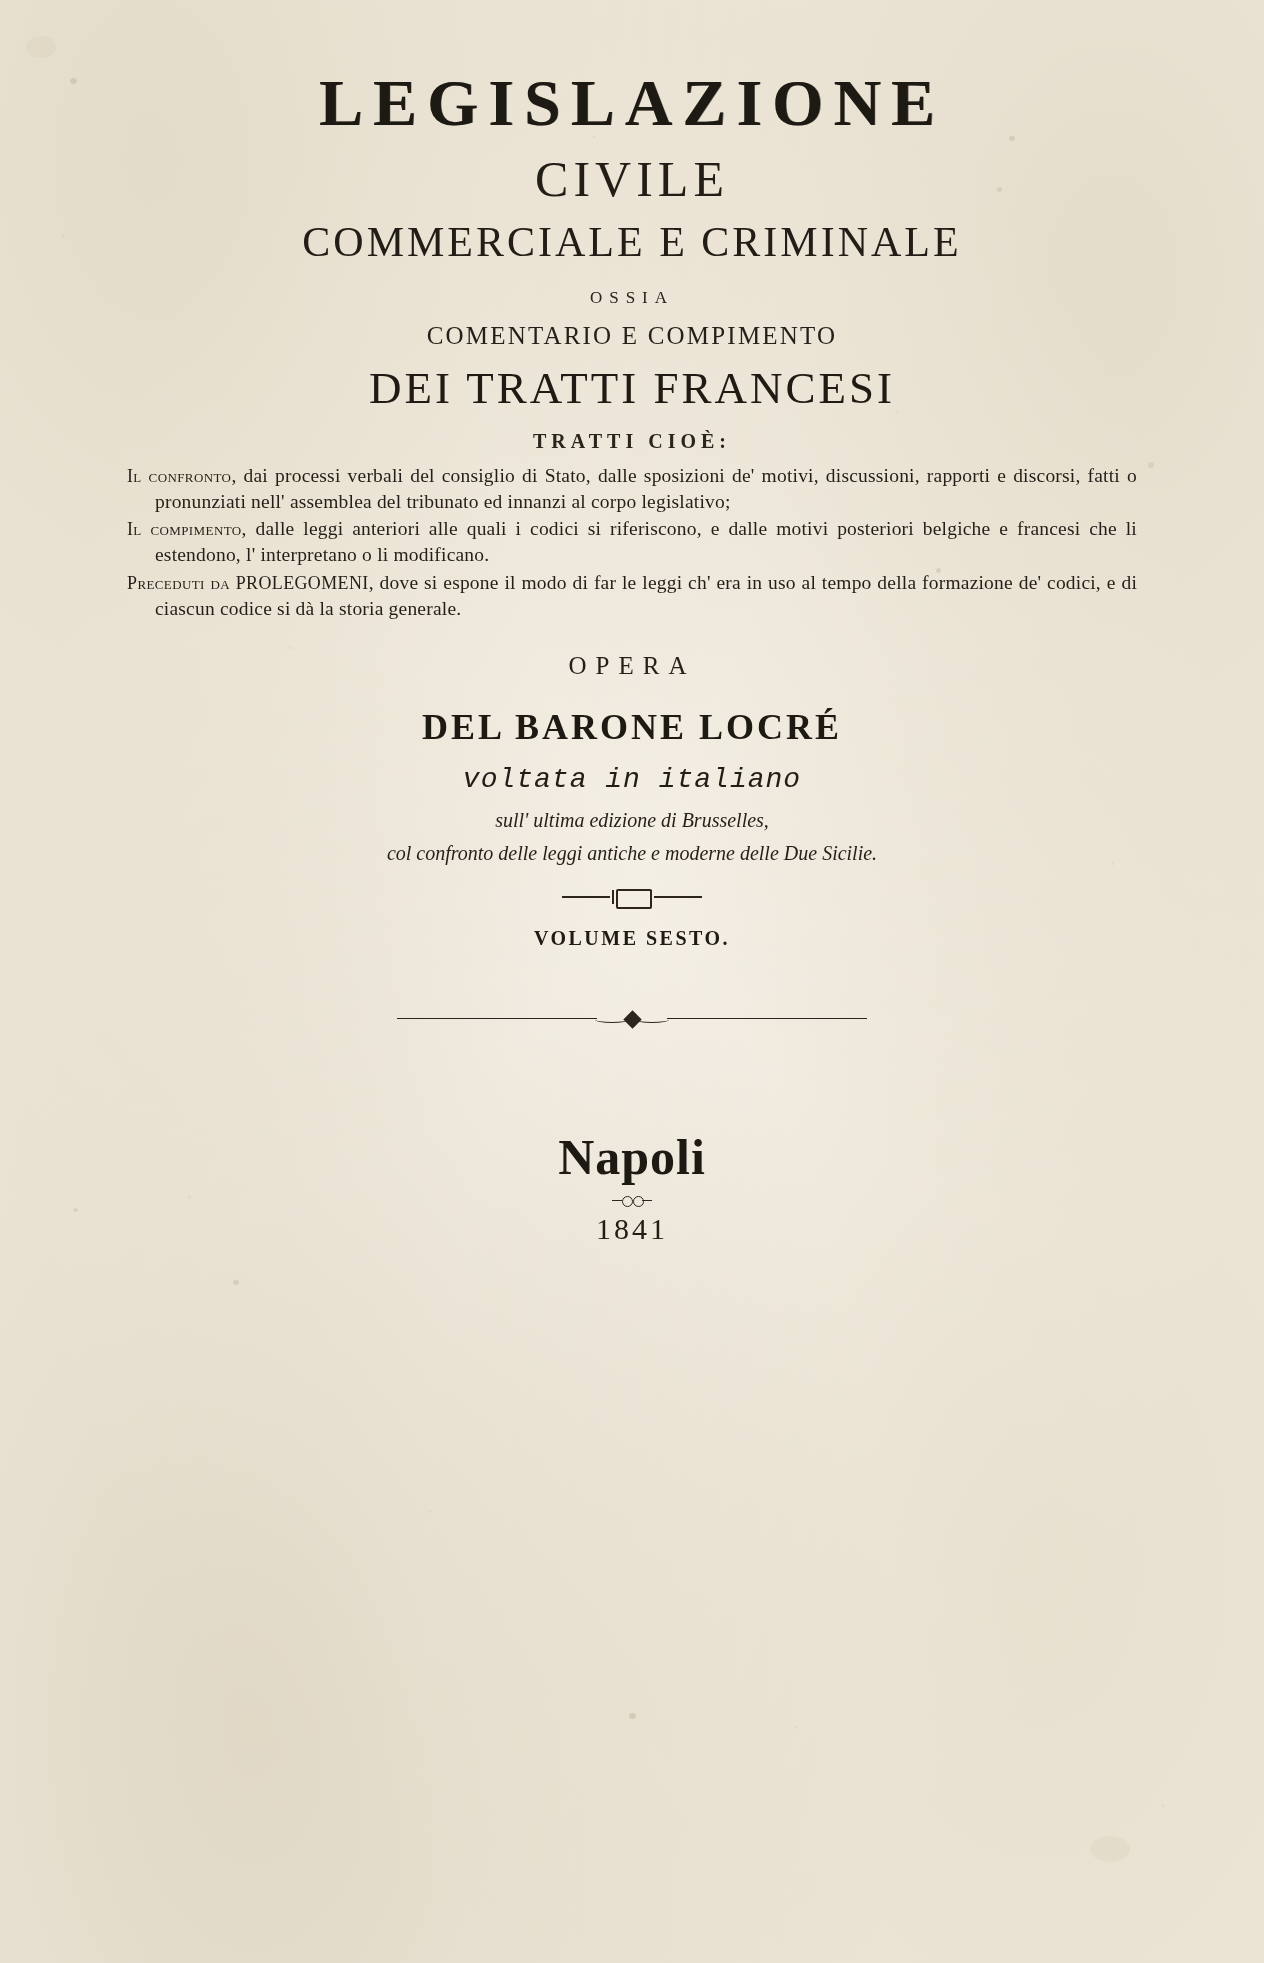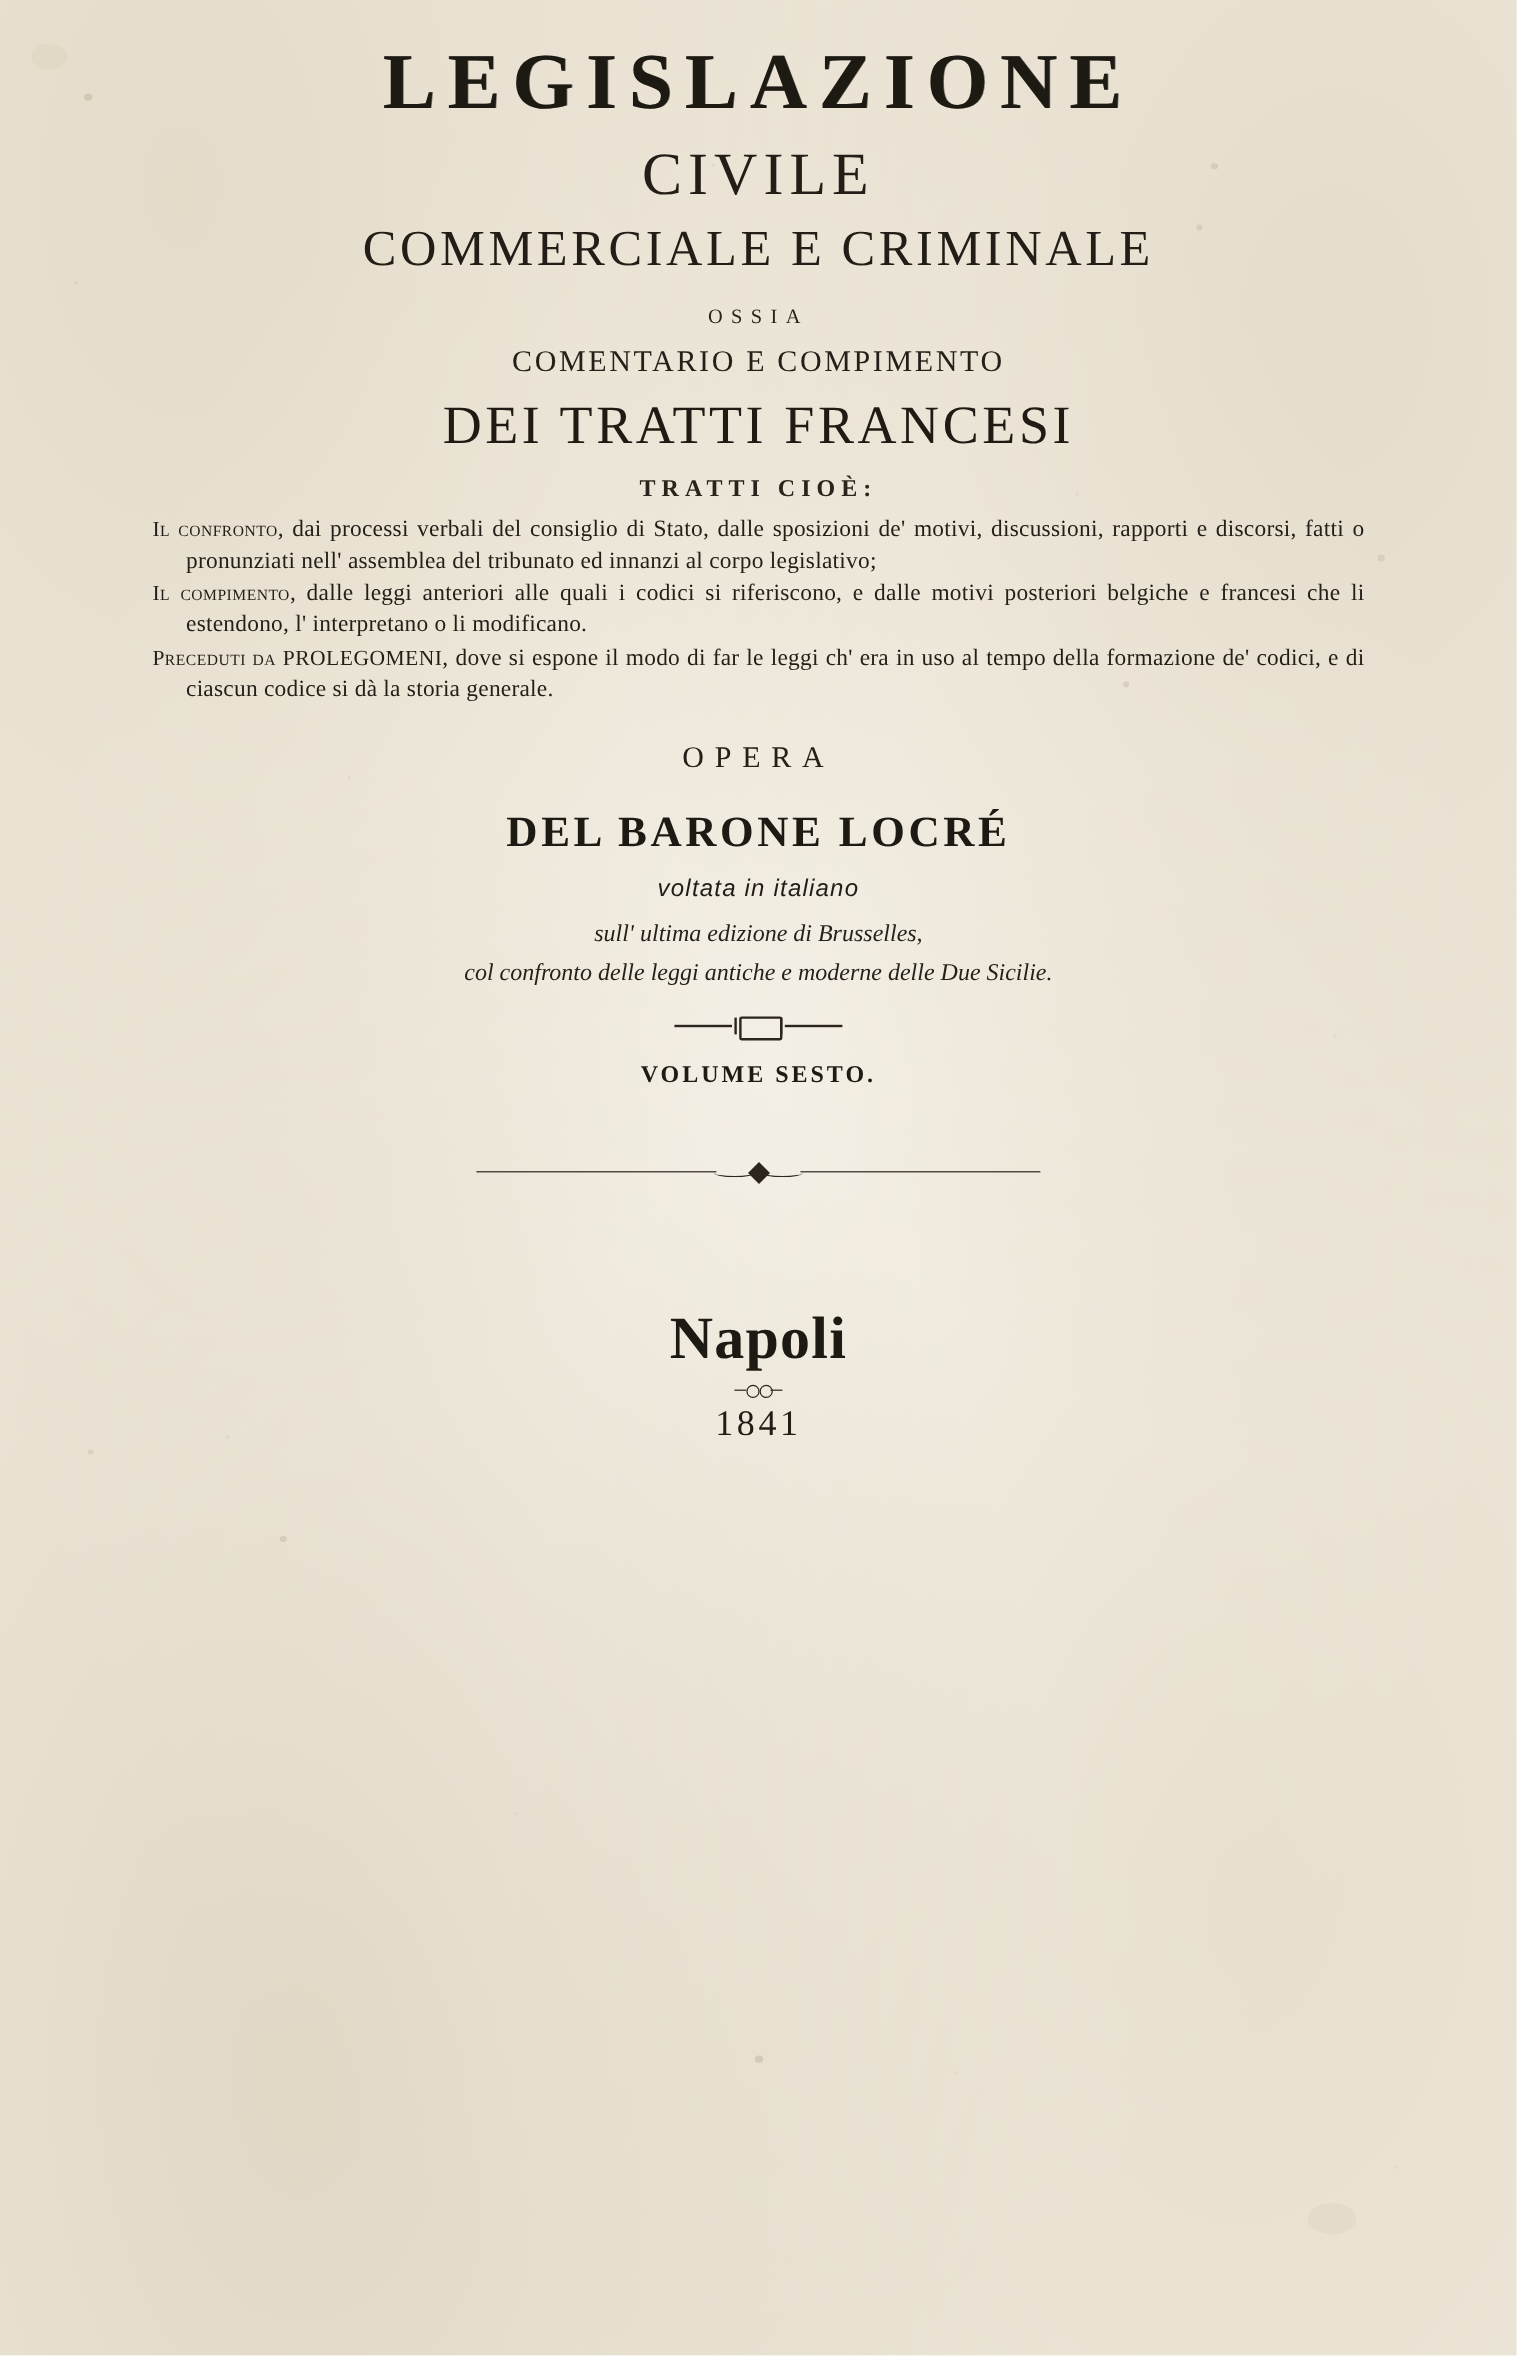--- a/index.html
+++ b/index.html
@@ -51,21 +51,21 @@
     border-radius: 50%;
     background: rgba(110,88,56,0.35);
     pointer-events: none;
   }
 
   .content {
     position: relative;
     z-index: 3;
     width: 1020px;
     margin: 0 auto;
-    padding-top: 36px;
+    padding-top: 70px;
     text-align: center;
   }
 
   .t-main {
     font-family: "Liberation Serif", serif;
     font-weight: bold;
     letter-spacing: 10px;
     font-size: 66px;
     line-height: 1.0;
     margin: 0 0 14px 0;
@@ -148,23 +148,23 @@
     font-size: 16.5px;
     font-weight: bold;
     font-variant: small-caps;
     letter-spacing: 1.1px;
     line-height: 1.35;
     margin: 6px auto 14px auto;
     width: 980px;
     color: #241f18;
   }
   .t-voltata {
-    font-family: Liberation Sans, sans-serif;
+    font-family: Liberation Mono, monospace;
     font-style: italic;
-    font-size: 20px;
+    font-size: 28px;
     letter-spacing: 1px;
     margin: 14px 0 12px 0;
     color: #221d16;
   }
   .t-sub-ital {
     font-style: italic;
     font-size: 20px;
     line-height: 1.35;
     margin: 6px 0 2px 0;
     color: #241f18;

